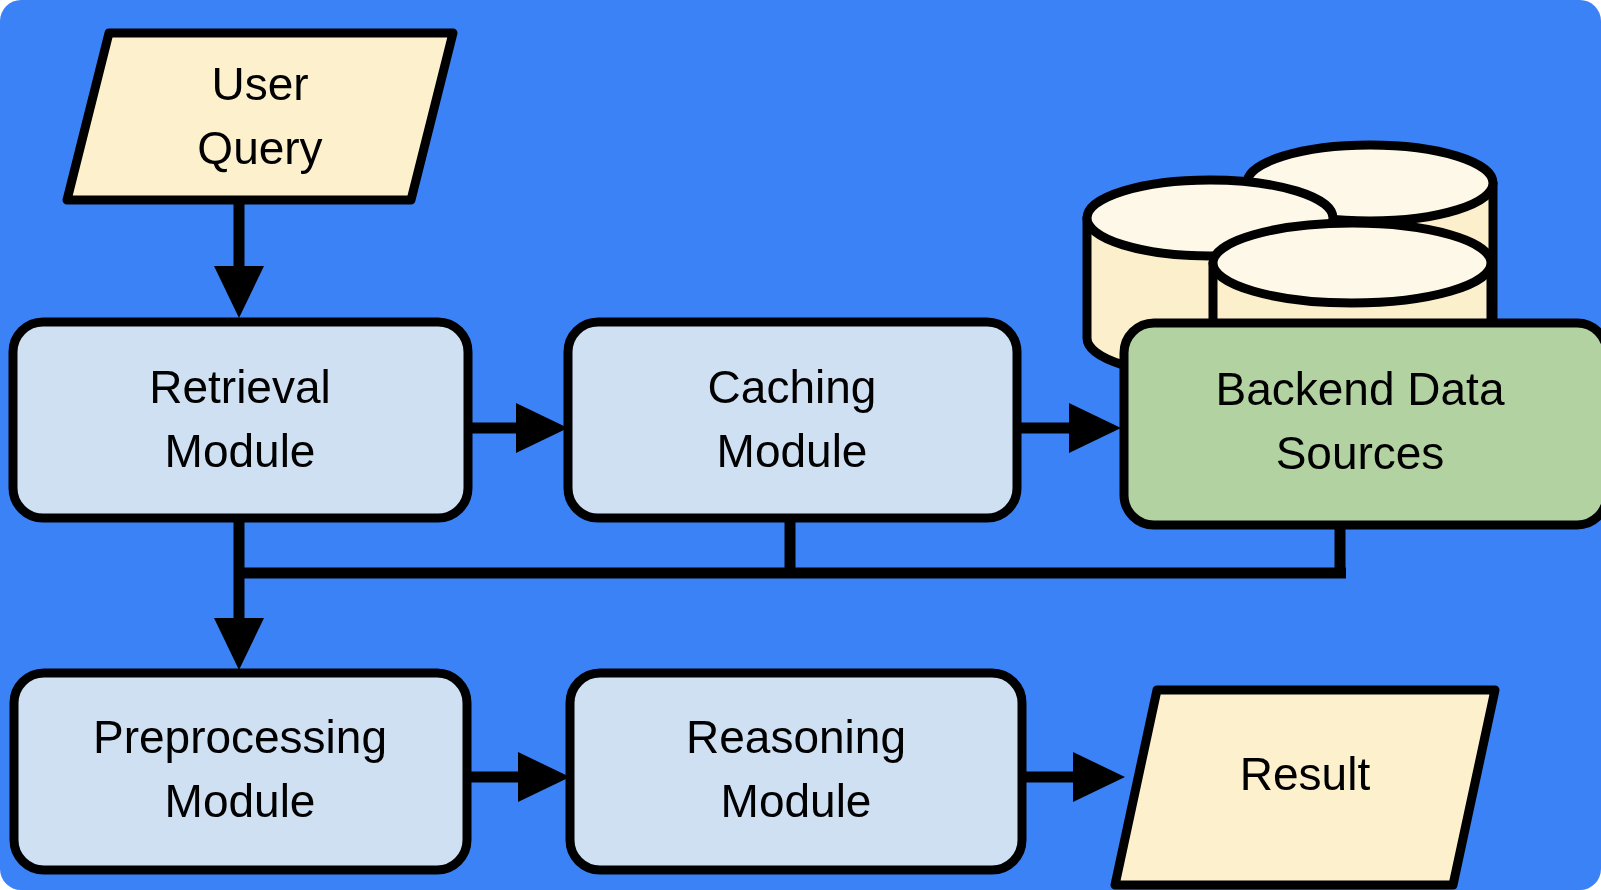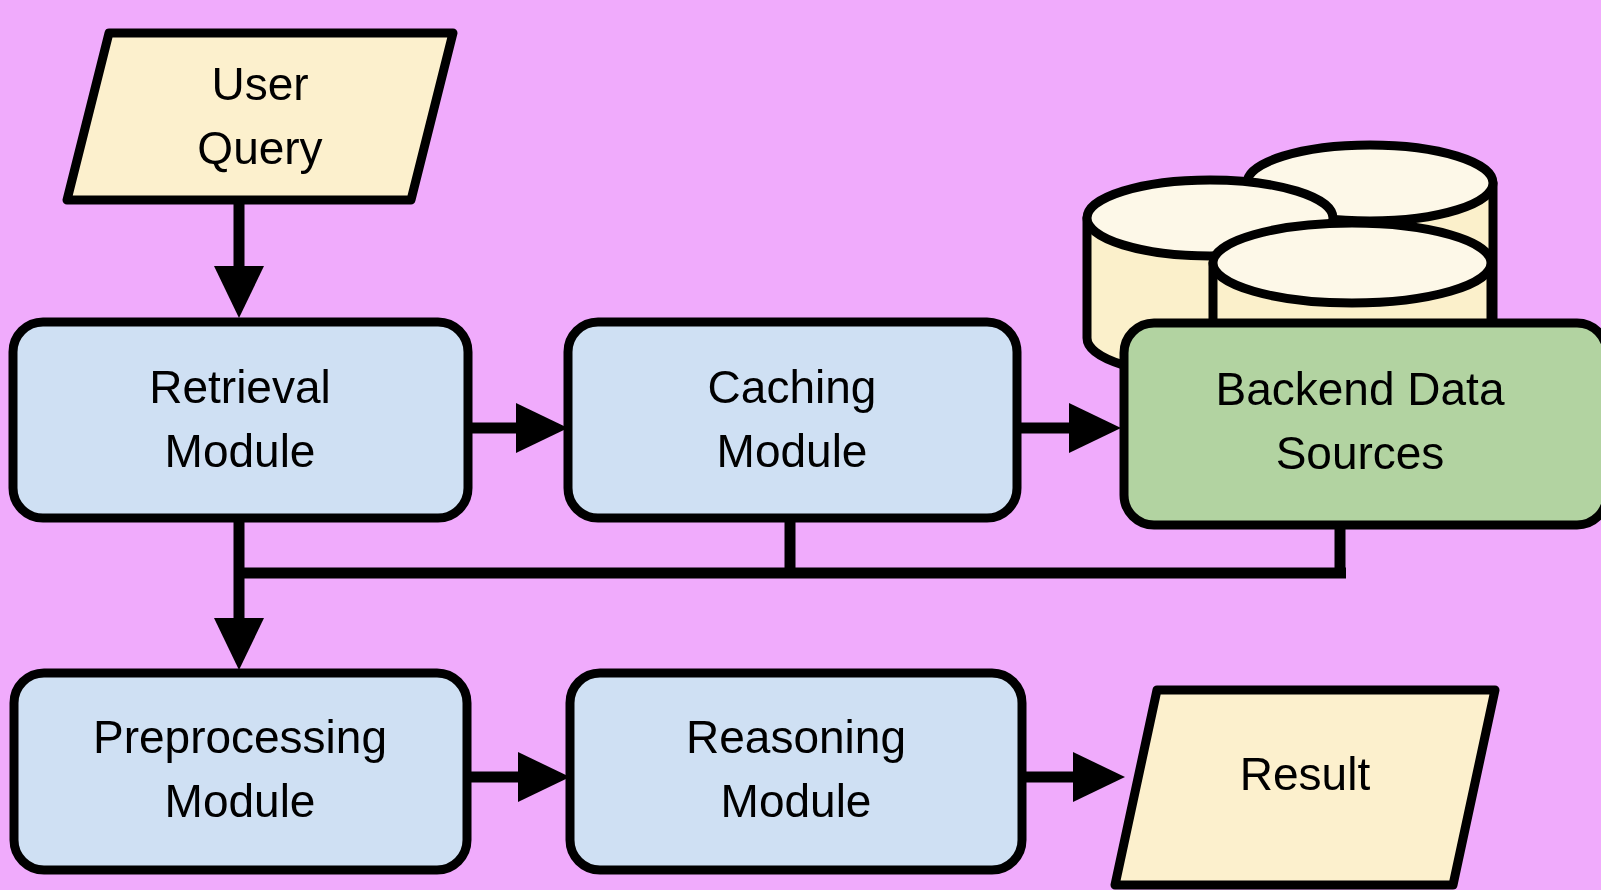--- a/index.html
+++ b/index.html
@@ -10,21 +10,22 @@
   body {
     width: 1601px;
     height: 890px;
     overflow: hidden;
     font-family: "Liberation Sans", sans-serif;
   }
   #diagram-root {
     position: relative;
     width: 1601px;
     height: 890px;
-    background: #f0abfc;
+    background: #3b82f6;
+    border-radius: 21px;
   }
   svg.diagram-canvas {
     position: absolute;
     left: 0;
     top: 0;
     width: 1601px;
     height: 890px;
     display: block;
   }
   .node-label {

